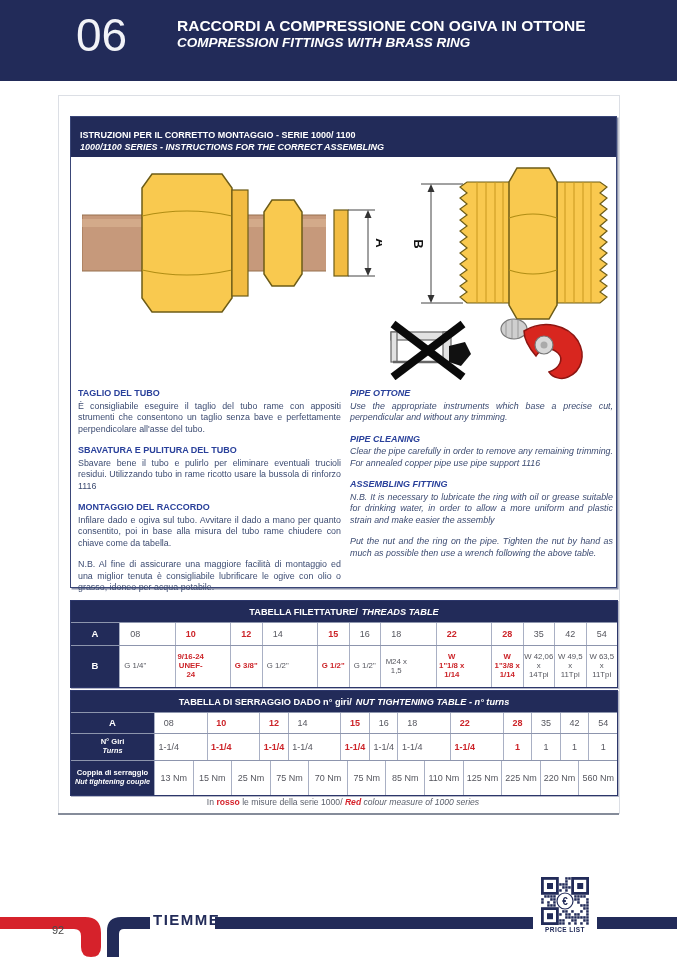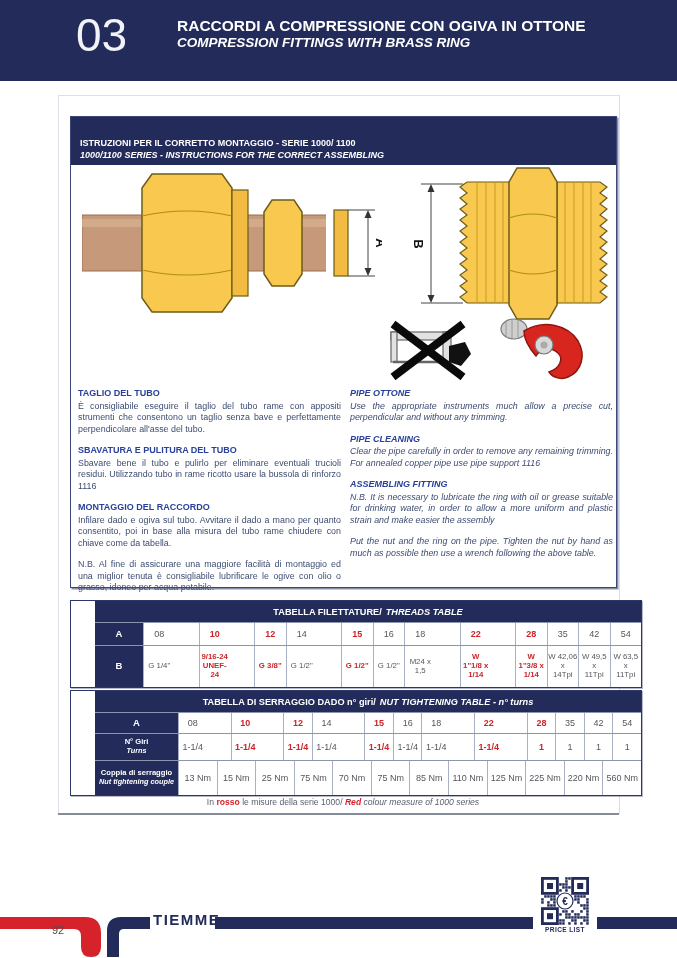--- a/index.html
+++ b/index.html
@@ -15,32 +15,32 @@
   .title-en{font-size:13.5px;font-weight:700;font-style:italic;}
 
   
   .page-frame{left:58px;top:95px;width:560px;height:718px;border:1px solid #dcdfe5;border-bottom:none;}
   .bottom-rule{left:58px;top:813px;width:561px;height:2px;background:#858c9a;}
 
   
   .instruction-box{left:70px;top:116px;width:545px;height:470px;background:#fff;
      border:1px solid #3a4677;box-shadow:1.5px 1.5px 0 rgba(42,52,96,.55);}
   .box-header{position:absolute;left:0;top:0;right:0;background:#222b59;color:#fff;
-     padding:20px 0 4px 9px;font-size:9px;font-weight:700;line-height:1.35;}
+     padding:12px 0 4px 9px;font-size:9px;font-weight:700;line-height:1.35;}
   .box-header .en{font-style:italic;}
 
   
   .text-col{width:263px;font-size:8.9px;line-height:11.5px;color:#3d4c72;text-align:justify;}
   .text-col h4{margin:0 0 1px 0;font-size:9px;color:#2a419b;font-weight:700;}
   .text-col p{margin:0 0 10px 0;}
   .col-en, .col-en h4{font-style:italic;}
   .col-en h4{color:#2a419b;}
 
   
-  .dtable{left:70px;width:546px;border:1px solid #2c366a;background:#fff;box-shadow:1px 1px 0 rgba(42,52,96,.35);padding-left:24px;}
+  .dtable{left:70px;width:546px;border:1px solid #2c366a;background:#fff;box-shadow:1px 1px 0 rgba(42,52,96,.35);}
   .tcaption{display:flex;align-items:center;justify-content:center;gap:4px;height:21px;
      background:#222b59;color:#fff;font-size:9.2px;font-weight:700;}
   .tcaption .cap-en{font-style:italic;}
   .trow{display:flex;border-top:1px solid #8d95ad;}
   .tlabel{background:#222b59;color:#fff;font-weight:700;display:flex;flex-direction:column;
      align-items:center;justify-content:center;font-size:9.5px;flex:0 0 auto;line-height:1.15;}
   .w48{width:48px;} .w83{width:83px;}
   .tcells{flex:1;display:flex;}
   .tcell{flex:1;display:flex;align-items:center;justify-content:center;text-align:center;
      font-size:9px;color:#55565e;border-left:1px solid #a9b0c4;white-space:pre-line;line-height:1.12;}
@@ -61,21 +61,21 @@
   .qr-box{left:533px;top:877px;width:64px;height:68px;background:#fff;z-index:3;
      display:flex;flex-direction:column;align-items:center;}
   .qr-label{font-size:6.5px;font-weight:700;color:#222b59;letter-spacing:.4px;margin-top:1px;}
 </style>
 </head>
 <body>
 
 <div id="page">
 
   <div class="abs header-band">
-    <div class="abs chapter-number">03</div>
+    <div class="abs chapter-number">06</div>
     <div class="abs header-titles">
       <div class="title-it">RACCORDI A COMPRESSIONE CON OGIVA IN OTTONE</div>
       <div class="title-en">COMPRESSION FITTINGS WITH BRASS RING</div>
     </div>
   </div>
 
   <div class="abs page-frame"></div>
 
   <div class="abs instruction-box">
     <div class="box-header">
@@ -169,21 +169,21 @@
     <p>È consigliabile eseguire il taglio del tubo rame con appositi strumenti che consentono un taglio senza bave e perfettamente perpendicolare all'asse del tubo.</p>
     <h4>SBAVATURA  E PULITURA DEL TUBO</h4>
     <p>Sbavare bene il tubo e pulirlo per eliminare eventuali trucioli residui. Utilizzando tubo in rame ricotto usare la bussola di rinforzo 1116</p>
     <h4>MONTAGGIO DEL RACCORDO</h4>
     <p>Infilare dado e ogiva sul tubo. Avvitare il dado a mano per quanto consentito, poi in base alla misura del tubo rame chiudere con chiave come da tabella.</p>
     <p>N.B. Al fine di assicurare una maggiore facilità di montaggio ed una miglior tenuta è consigliabile lubrificare le ogive con olio o grasso, idoneo per acqua potabile.</p>
   </div>
 
   <div class="abs text-col col-en" style="left:350px;top:388px;">
     <h4>PIPE OTTONE</h4>
-    <p>Use the appropriate instruments much allow a precise cut, perpendicular and without any trimming.</p>
+    <p>Use the appropriate instruments which base a precise cut, perpendicular and without any trimming.</p>
     <h4>PIPE CLEANING</h4>
     <p>Clear the pipe carefully in order to remove any remaining trimming. For annealed copper pipe use pipe support 1116</p>
     <h4>ASSEMBLING FITTING</h4>
     <p>N.B. It is necessary to lubricate the ring with oil or grease suitable for drinking water, in order to allow a more uniform and plastic strain and make easier the assembly</p>
     <p>Put the nut and the ring on the pipe. Tighten the nut by hand as much as possible then use a wrench following the above table.</p>
   </div>
 
   <div class="abs dtable" style="top:600px;">
     <div class="tcaption">
       <span class="cap-it">TABELLA FILETTATURE/</span>

